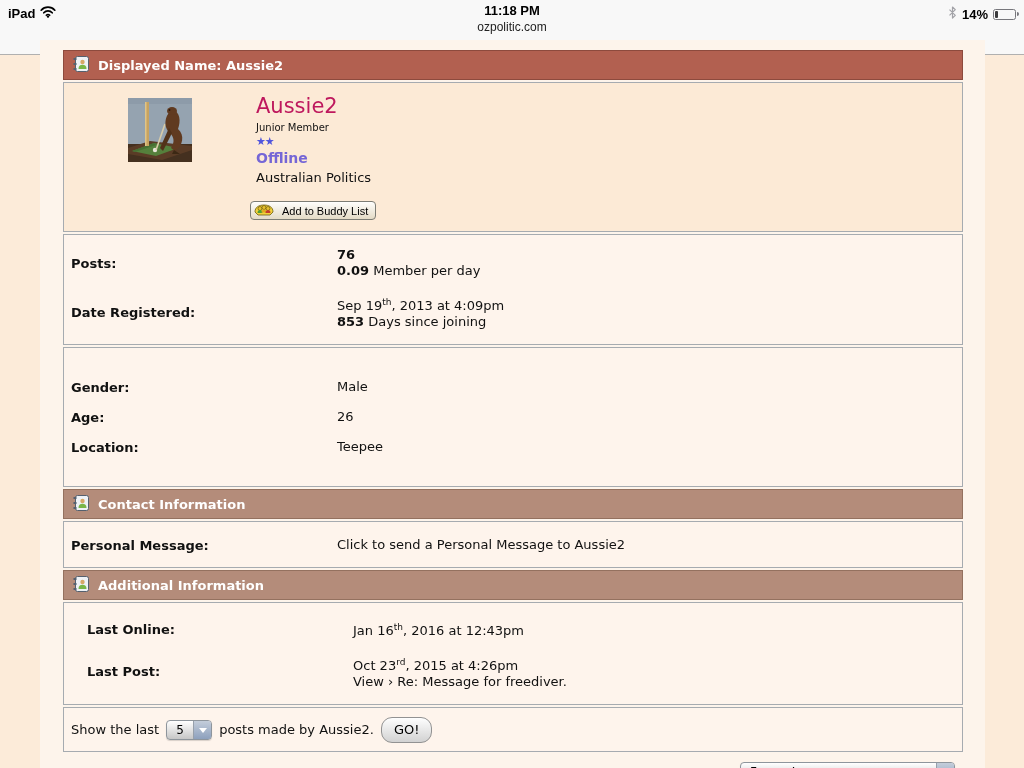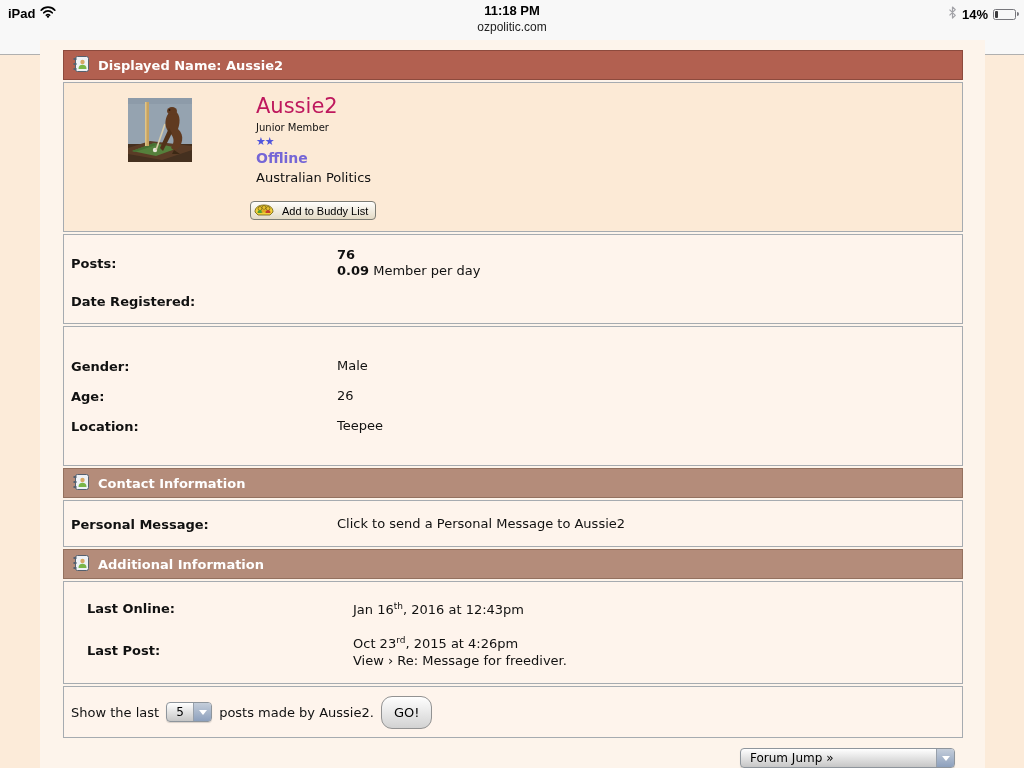--- a/index.html
+++ b/index.html
@@ -101,21 +101,21 @@
     background:linear-gradient(#c4cdda,#8da0bd);
     border-left:1px solid #97a0ab;
     display:flex; align-items:center; justify-content:center;
   }
   .ios-select .sel-arrow::after {
     content:''; width:0; height:0;
     border:4px solid transparent; border-top:5px solid #fff; margin-top:5px;
   }
   .sel-small { width:46px; }
   .go-btn {
-    height:33px; padding:0 12px;
+    height:26px; padding:0 12px;
     border:1px solid #929292; border-radius:11px;
     background:linear-gradient(#fefefe,#d2d2d2);
     font-size:13px; color:#000; font-family:"DejaVu Sans", sans-serif;
     cursor:pointer;
   }
 
   
   .forum-jump-row { margin:10px 0 0 23px; width:900px; display:flex; justify-content:flex-end; padding-right:8px; }
   .sel-jump { width:215px; }
 </style>
@@ -212,20 +212,24 @@
     <div class="section sec-stats">
       <div class="row">
         <span class="lbl">Posts:</span>
         <span class="val">
           <span class="b">76</span><br>
           <span class="b">0.09</span><span> Member per day</span>
         </span>
       </div>
       <div class="row">
         <span class="lbl">Date Registered:</span>
+        <span class="val">
+          <span>Sep 19</span><sup>th</sup><span>, 2013 at 4:09pm</span><br>
+          <span class="b">853</span><span> Days since joining</span>
+        </span>
       </div>
     </div>
 
     <div class="section sec-details">
       <div class="row">
         <span class="lbl">Gender:</span>
         <span class="val">Male</span>
       </div>
       <div class="row">
         <span class="lbl">Age:</span>

